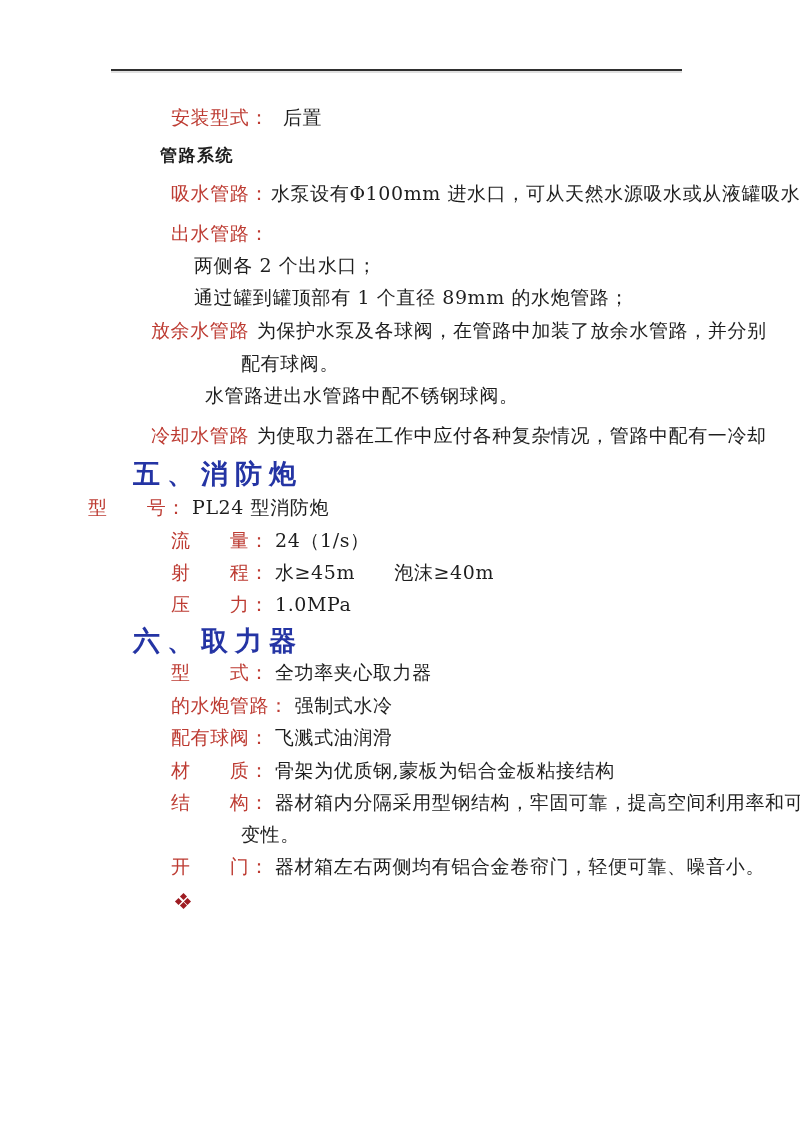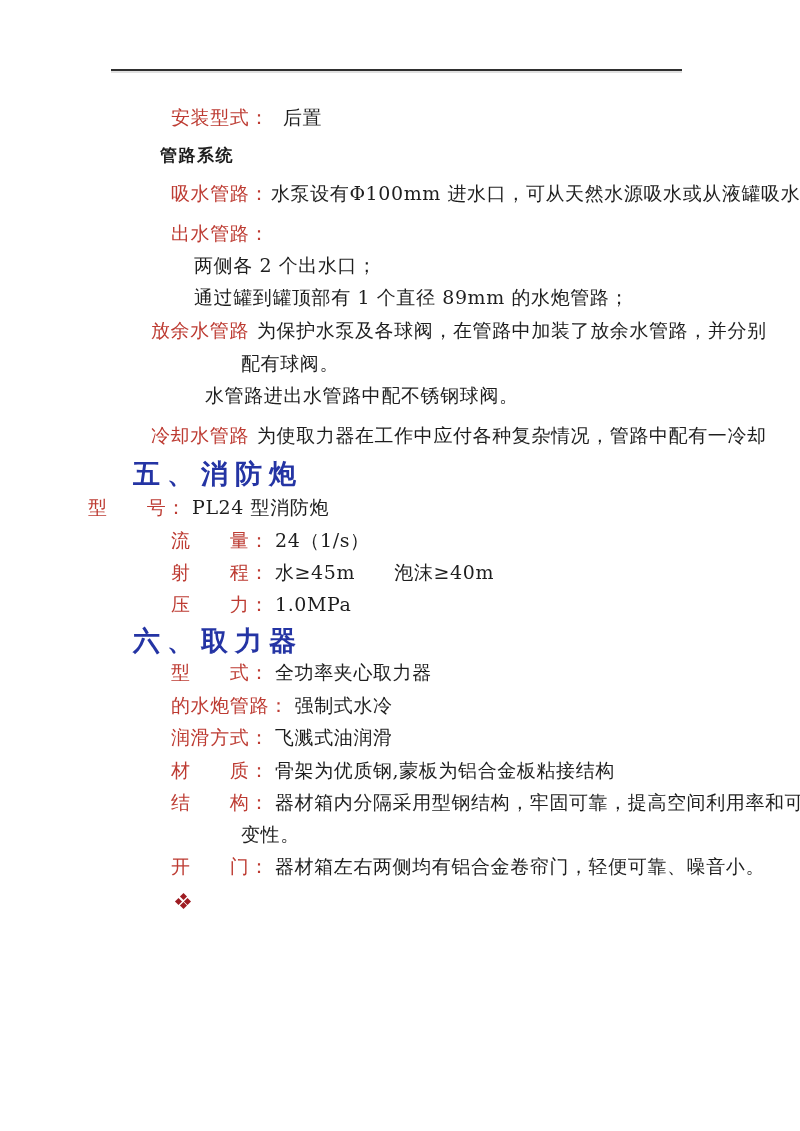--- a/index.html
+++ b/index.html
@@ -71,21 +71,21 @@
 
     <div class="row" style="margin:12px 0 0 80px"><span class="lbl">型　　号：</span><span class="g6">PL24 型消防炮</span></div>
     <div class="row" style="margin:13px 0 0 163px"><span class="lbl">流　　量：</span><span class="g6">24（1/s）</span></div>
     <div class="row" style="margin:12px 0 0 163px"><span class="lbl">射　　程：</span><span class="g6">水≥45m　　泡沫≥40m</span></div>
     <div class="row" style="margin:12px 0 0 163px"><span class="lbl">压　　力：</span><span class="g6">1.0MPa</span></div>
 
     <div class="row h1" style="margin:16px 0 9px 125px">六、取力器</div>
 
     <div class="row" style="margin:10px 0 0 163px"><span class="lbl">型　　式：</span><span class="g6">全功率夹心取力器</span></div>
     <div class="row" style="margin:13px 0 0 163px"><span class="lbl">的水炮管路：</span><span class="g6">强制式水冷</span></div>
-    <div class="row" style="margin:12px 0 0 163px"><span class="lbl">润滑方式：</span><span class="g6">飞溅式油润滑</span></div>
+    <div class="row" style="margin:12px 0 0 163px"><span class="lbl">配有球阀：</span><span class="g6">飞溅式油润滑</span></div>
 
 
     <div class="row" style="margin:13px 0 0 163px"><span class="lbl">材　　质：</span><span class="g6">骨架为优质钢,蒙板为铝合金板粘接结构</span></div>
     <div class="row" style="margin:12px 0 0 163px"><span class="lbl">结　　构：</span><span class="g6">器材箱内分隔采用型钢结构，牢固可靠，提高空间利用率和可</span></div>
     <div class="row" style="margin:12px 0 0 233px">变性。</div>
     <div class="row" style="margin:12px 0 0 163px"><span class="lbl">开　　门：</span><span class="g6">器材箱左右两侧均有铝合金卷帘门，轻便可靠、噪音小。</span></div>
 
 
     <div class="row" style="margin:14px 0 0 168px"><span class="dmd" title="❖"><i></i><i></i><i></i><i></i></span></div>
 

